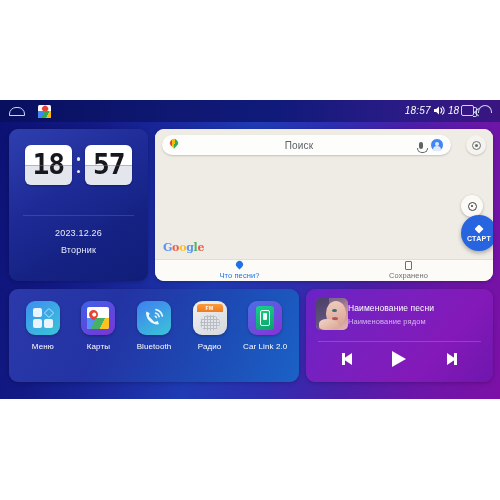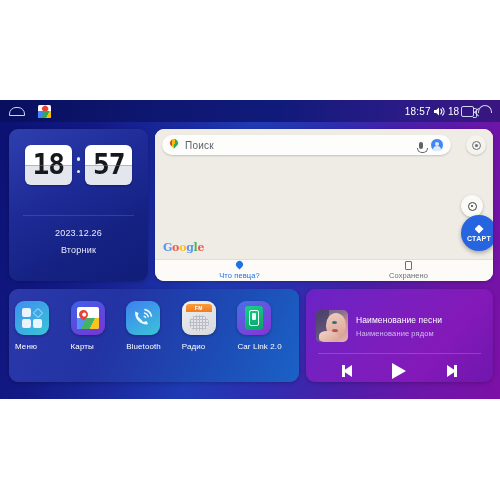--- a/index.html
+++ b/index.html
@@ -23,21 +23,21 @@
   
   #statusbar {
     position: absolute; left: 0; top: 0;
     width: 100%; height: 22px;
     background: linear-gradient(90deg,#080f5e 0%, #0e1770 30%, #101a7a 55%, #2a1b86 80%, #3a1580 100%);
     display: flex; align-items: center;
     padding: 0 9px;
     color: #fff;
   }
   .sb-left { display: flex; align-items: center; gap: 13px; }
-  .sb-right { margin-left: auto; display: flex; align-items: center; gap: 2px; }
+  .sb-right { margin-left: auto; display: flex; gap: 2px; font-style: italic; }
   .sb-time { font-size: 10px; letter-spacing: .2px; }
   .sb-vol { font-size: 10px; }
   .icon-home {
     width: 16px; height: 9px;
     border: 1.3px solid #cfd6ee; border-bottom: none;
     border-radius: 7px 7px 0 0;
     border-bottom: 1.3px solid #cfd6ee;
   }
   .gmaps-mini {
     width: 13px; height: 13px; background: #fff; border-radius: 1.5px;
@@ -134,20 +134,21 @@
 
   
   #mapsWidget {
     left: 155px; top: 29px; width: 338px; height: 152px;
     background: #eeebe4;
     box-shadow: 0 1px 4px rgba(0,0,0,.25);
   }
   .map-canvas {
     position: absolute; left: 0; top: 0; right: 0; bottom: 22px;
     background: #efece5;
+    text-align: center;
   }
   .search-bar {
     position: absolute; left: 7px; top: 6px;
     width: 289px; height: 20px;
     background: #fdfdfb; border-radius: 11px;
     display: flex; align-items: center;
     padding: 0 7px; gap: 6px;
     box-shadow: 0 1px 2px rgba(0,0,0,.18);
   }
   .search-text {
@@ -267,21 +268,21 @@
   
   #dockPanel {
     left: 9px; top: 189px; width: 290px; height: 93px;
     background: linear-gradient(115deg, #2b39ab 0%, #2333a3 35%, #1d4bb5 70%, #1b62c6 100%);
     box-shadow: 0 1px 4px rgba(0,0,0,.25);
     display: flex; align-items: flex-start;
     padding: 12px 6px 0 6px;
   }
   .app {
     flex: 1; display: flex; flex-direction: column;
-    gap: 7px; cursor: pointer;
+    align-items: center; gap: 7px; cursor: pointer;
   }
   .app-ic {
     width: 34px; height: 34px; border-radius: 9px;
     position: relative; overflow: hidden;
     box-shadow: 0 1px 3px rgba(0,0,0,.3);
   }
   .app-label {
     font-size: 8px; color: #ffffff; letter-spacing: .1px; white-space: nowrap;
   }
   
@@ -350,21 +351,21 @@
     content:""; position:absolute; left:2px; top:2px; width:4px; height:7px;
     background:#e9fff6; border-radius:1px;
   }
 
   
   #musicWidget {
     left: 306px; top: 189px; width: 187px; height: 93px;
     background: linear-gradient(130deg, #6a23c6 0%, #7a1fbe 40%, #8319b8 70%, #6f16ae 100%);
     box-shadow: 0 1px 4px rgba(0,0,0,.25);
   }
-  .mu-top { display: flex; align-items: center; gap: 8px; padding: 21px 10px 0 10px; }
+  .mu-top { display: flex; align-items: center; gap: 0; padding: 9px 10px 0 10px; }
   .album-art {
     width: 32px; height: 32px; border-radius: 5px; flex: none;
     background: linear-gradient(150deg,#6d5f8e 0%, #8a6f8c 35%, #c98f92 60%, #e6b9b2 100%);
     position: relative; overflow: hidden;
   }
   .album-art .hair {
     position:absolute; left:0; top:0; width:13px; height:32px;
     background: linear-gradient(160deg,#4a3f66,#6b5b86);
   }
   .album-art .face {
@@ -487,21 +488,21 @@
 
       <div class="start-btn">
         <div class="start-diamond"></div>
         <div class="start-label">СТАРТ</div>
       </div>
     </div>
 
     <div class="map-bottom">
       <div class="map-tab active">
         <div class="tab-pin"></div>
-        <span>Что певца?</span>
+        <span>Что песни?</span>
       </div>
       <div class="map-tab inactive">
         <div class="tab-bookmark"></div>
         <span>Сохранено</span>
       </div>
     </div>
   </div>
 
   <div class="panel" id="dockPanel">
 

